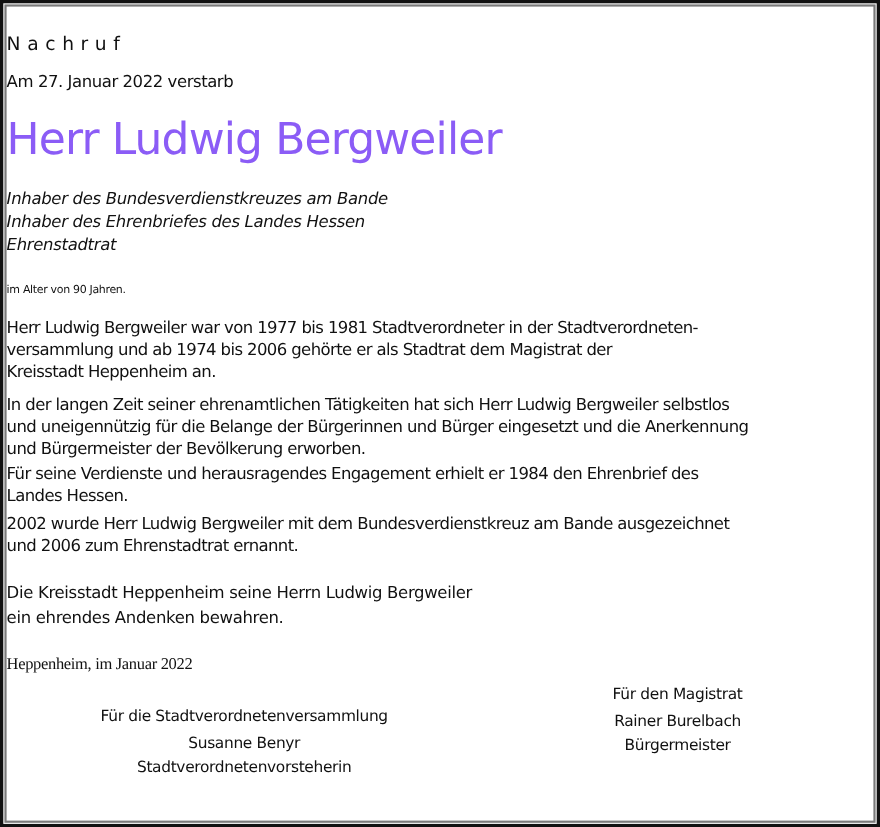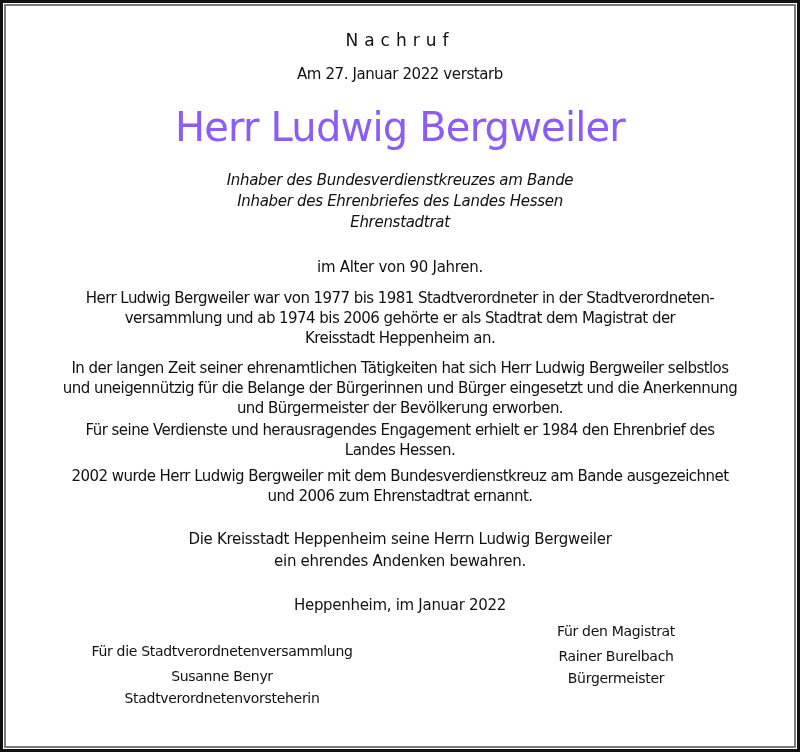--- a/index.html
+++ b/index.html
@@ -32,21 +32,21 @@
     .content {
       position: absolute;
       left: 6px; top: 6px;
       width: 788px;
       text-align: center;
     }
     .line {
       position: absolute;
       left: 0;
       width: 788px;
-      text-align: center;
+      text-align: left;
       white-space: nowrap;
     }
     .heading {
       top: 24px;
       font-size: 17px;
       letter-spacing: 6px;
       color: #111;
     }
     .date-line {
       top: 59px;
@@ -61,21 +61,21 @@
     }
     .honors {
       top: 164px;
       font-size: 15px;
       font-style: italic;
       line-height: 21px;
       letter-spacing: -0.3px;
     }
     .age {
       top: 252px;
-      font-size: 15px;
+      font-size: 10px;
       letter-spacing: -0.3px;
     }
     .para {
       font-size: 15px;
       line-height: 20px;
       letter-spacing: -0.55px;
     }
     .p1 { top: 282px; }
     .p2 { top: 352px; }
     .p3 { top: 414px; }
@@ -83,20 +83,21 @@
     .closing {
       top: 522px;
       font-size: 15px;
       line-height: 22px;
       letter-spacing: -0.3px;
     }
     .place-date {
       top: 590px;
       font-size: 15px;
       letter-spacing: -0.3px;
+      font-family: Liberation Serif, serif;
     }
     .sig {
       position: absolute;
       text-align: center;
       font-size: 14px;
       line-height: 22px;
       letter-spacing: -0.3px;
       white-space: nowrap;
     }
     .sig-left { left: 56px; width: 320px; top: 634px; }

